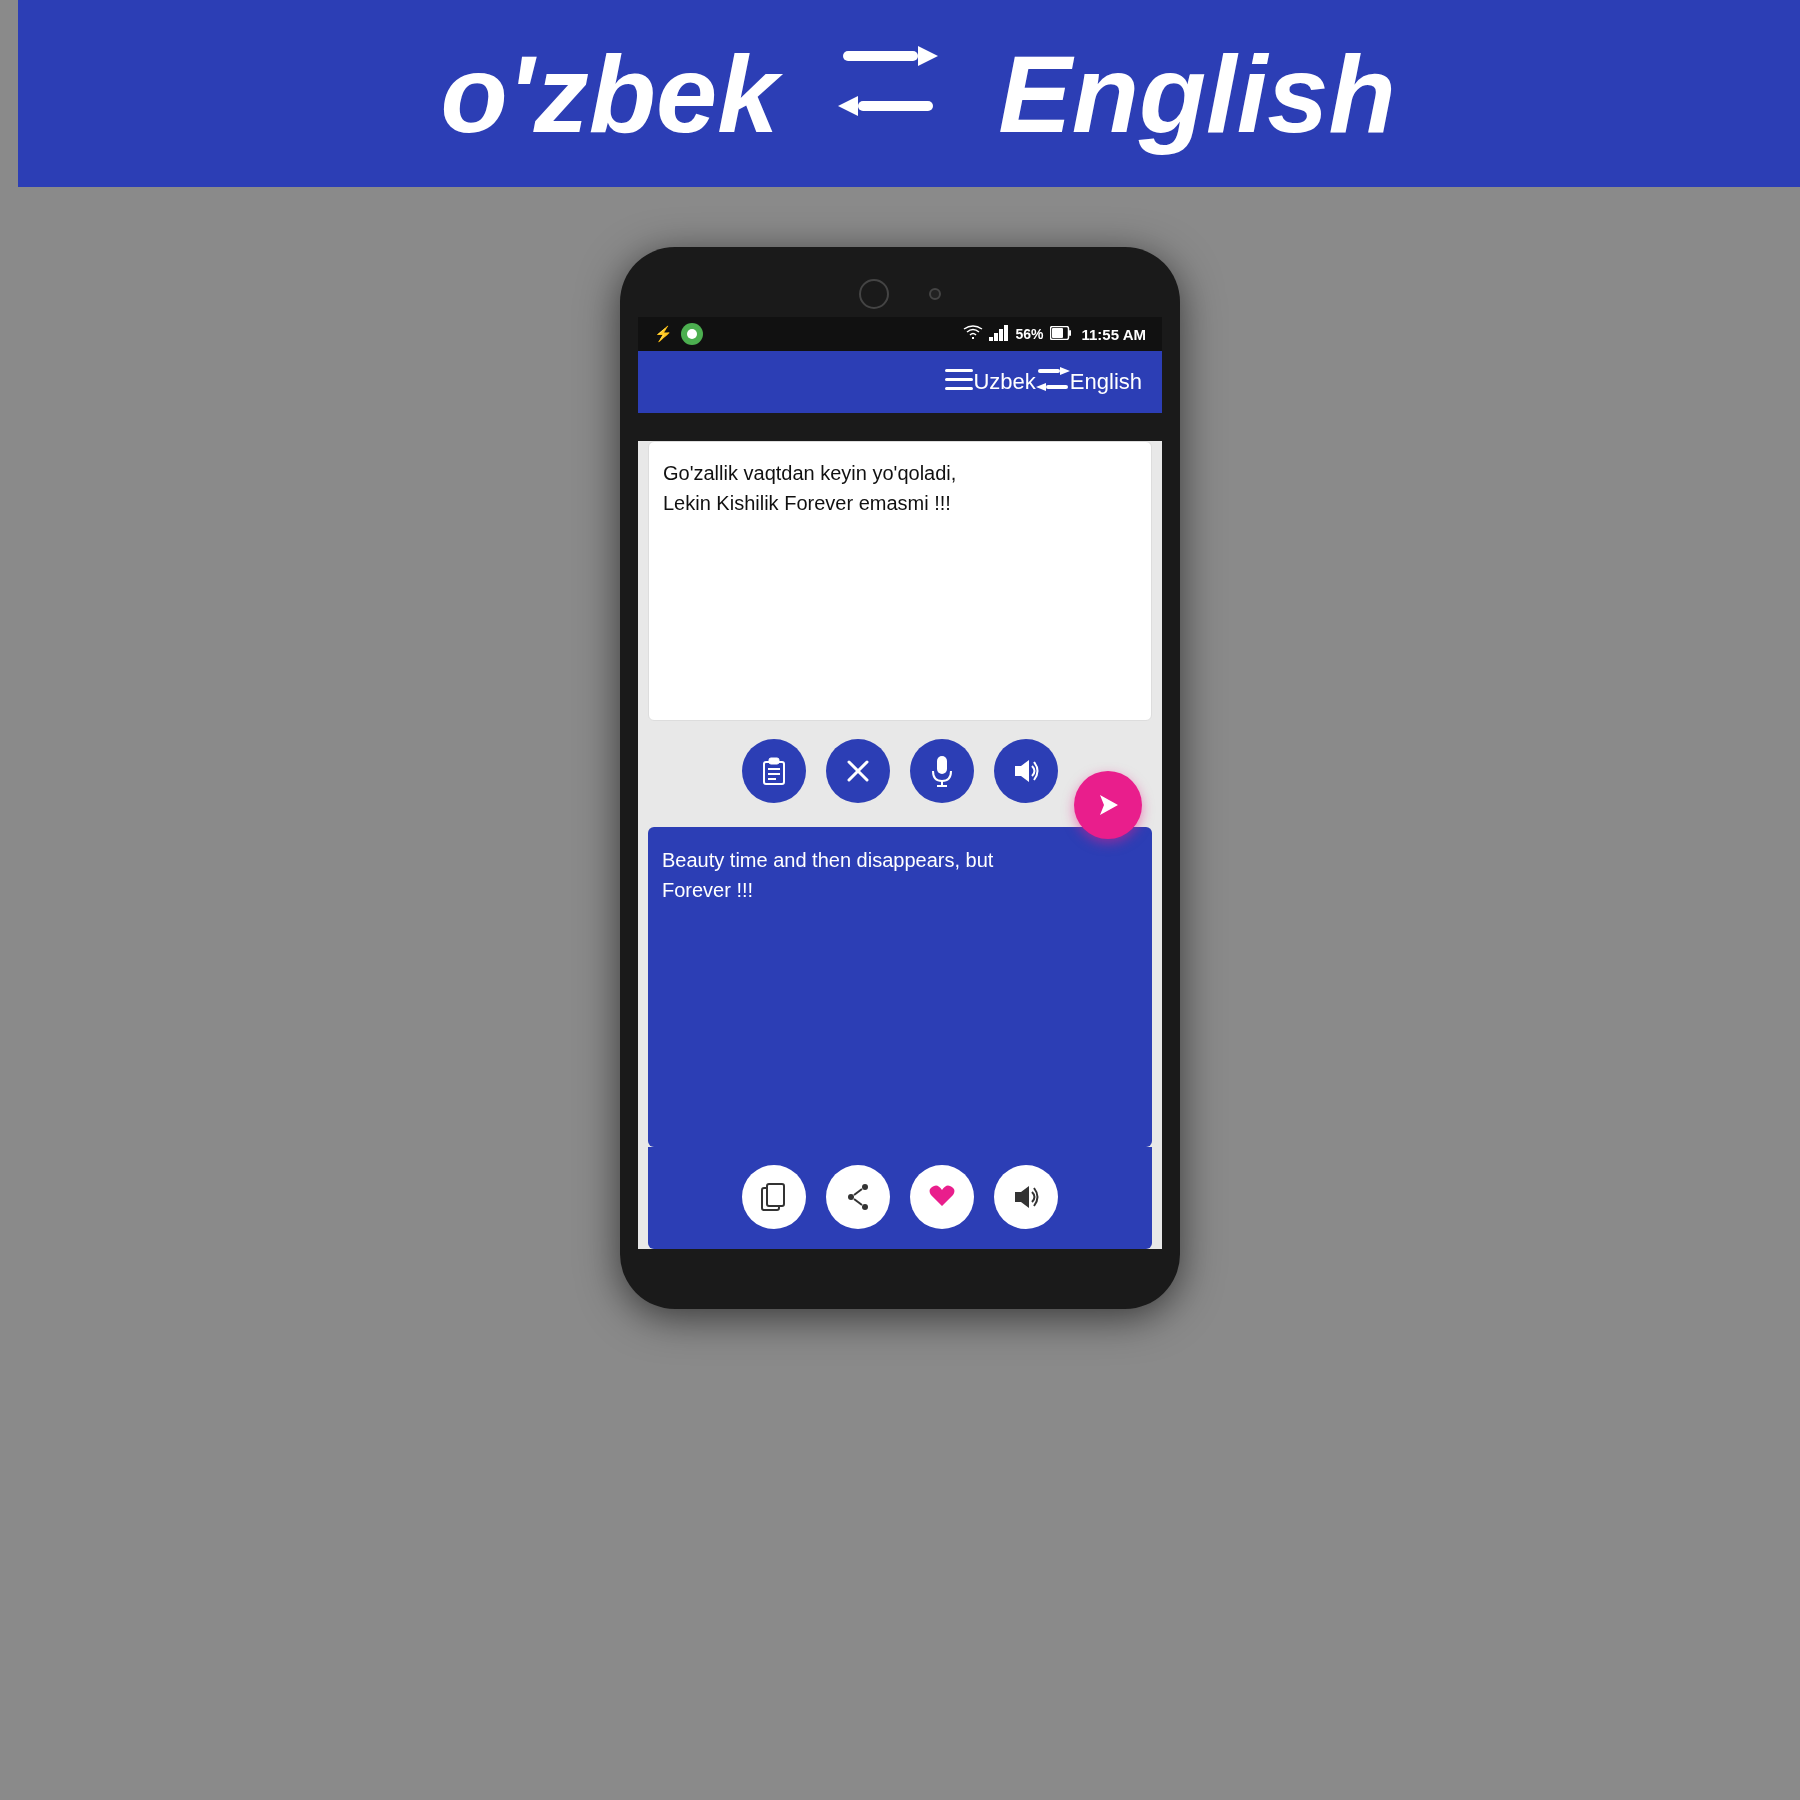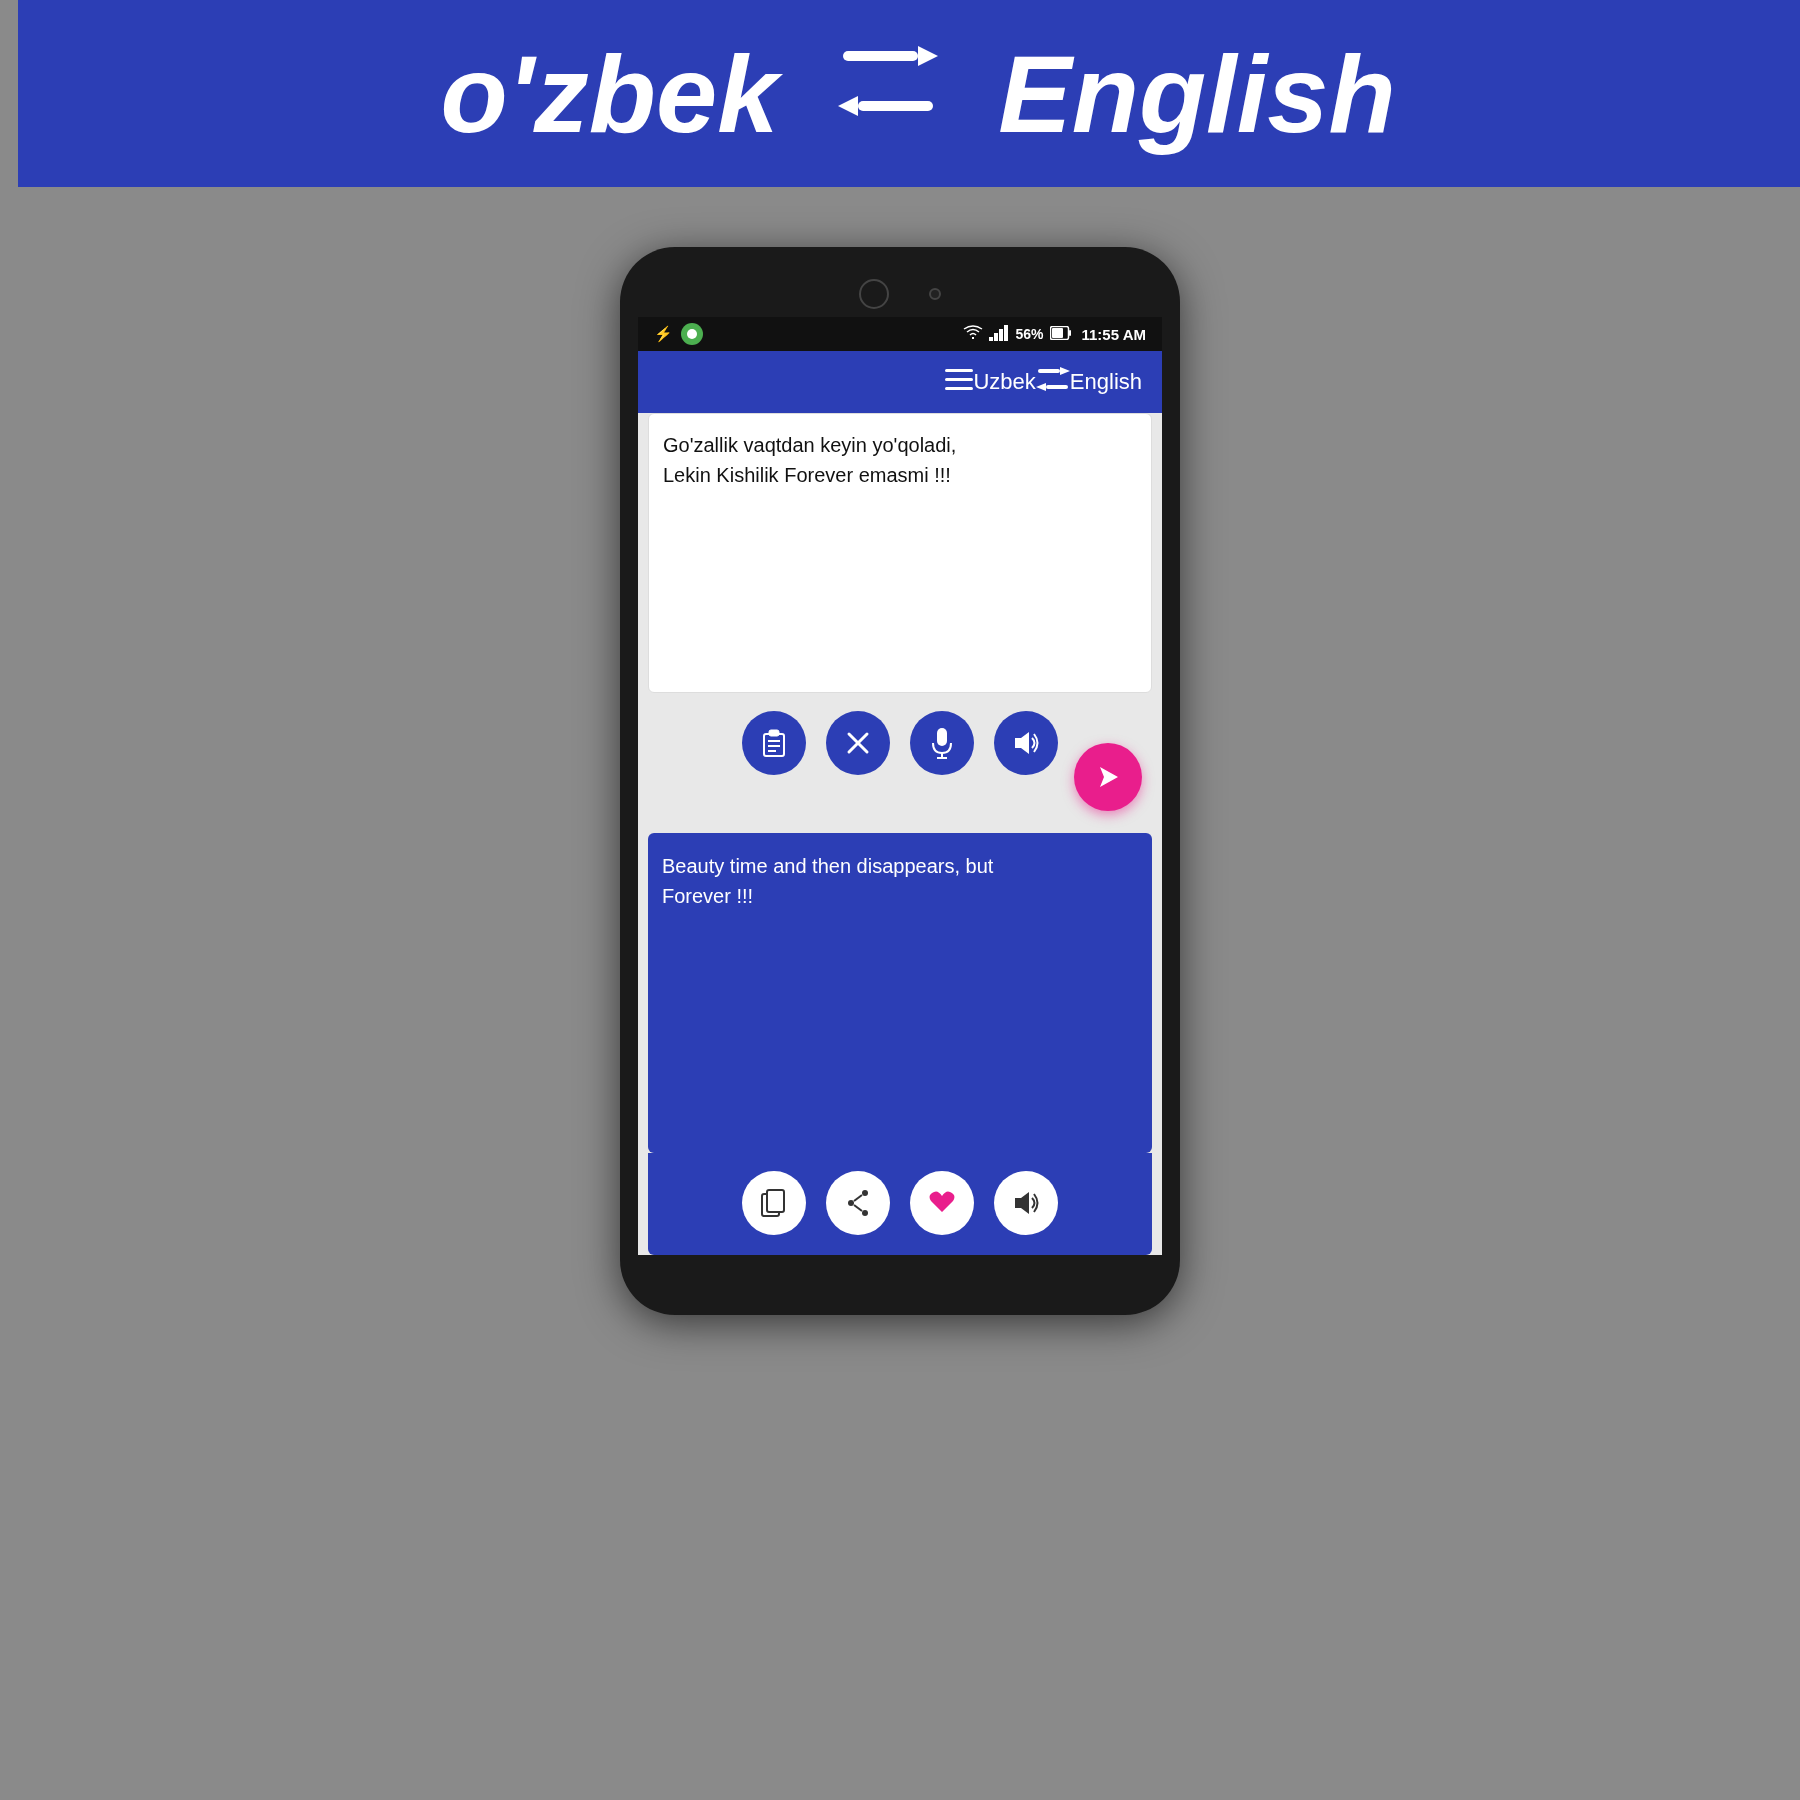--- a/index.html
+++ b/index.html
@@ -135,21 +135,21 @@
 
     
     .phone-screen {
       background: #e8e8e8;
     }
 
     
     .input-area {
       background: white;
       border: 1.5px solid #ddd;
-      margin: 0 10px 0;
+      margin: 28px 10px 0;
       border-radius: 6px;
       padding: 16px 14px 14px;
       min-height: 280px;
       position: relative;
     }
 
     .input-text {
       font-size: 20px;
       color: #111;
       line-height: 1.5;
@@ -381,21 +381,21 @@
           </svg>
         </button>
 
         <button class="send-btn">
           <svg width="28" height="28" viewBox="0 0 28 28" fill="white">
             <polygon points="6,4 24,14 6,24 10,14" fill="white"></polygon>
           </svg>
         </button>
       </div>
 
-      <div class="output-area" style="margin-top: 48px;">
+      <div class="output-area" style="margin-top: 14px;">
         <div class="output-text">
           Beauty time and then disappears, but<br>Forever !!!
         </div>
       </div>
 
       <div class="output-buttons">
         <button class="output-btn">
           <svg width="26" height="28" viewBox="0 0 26 28" fill="none" stroke="#333" stroke-width="2">
             <rect x="1" y="5" width="17" height="22" rx="2"></rect>
             <rect x="6" y="1" width="17" height="22" rx="2" fill="white" stroke="#333"></rect>

